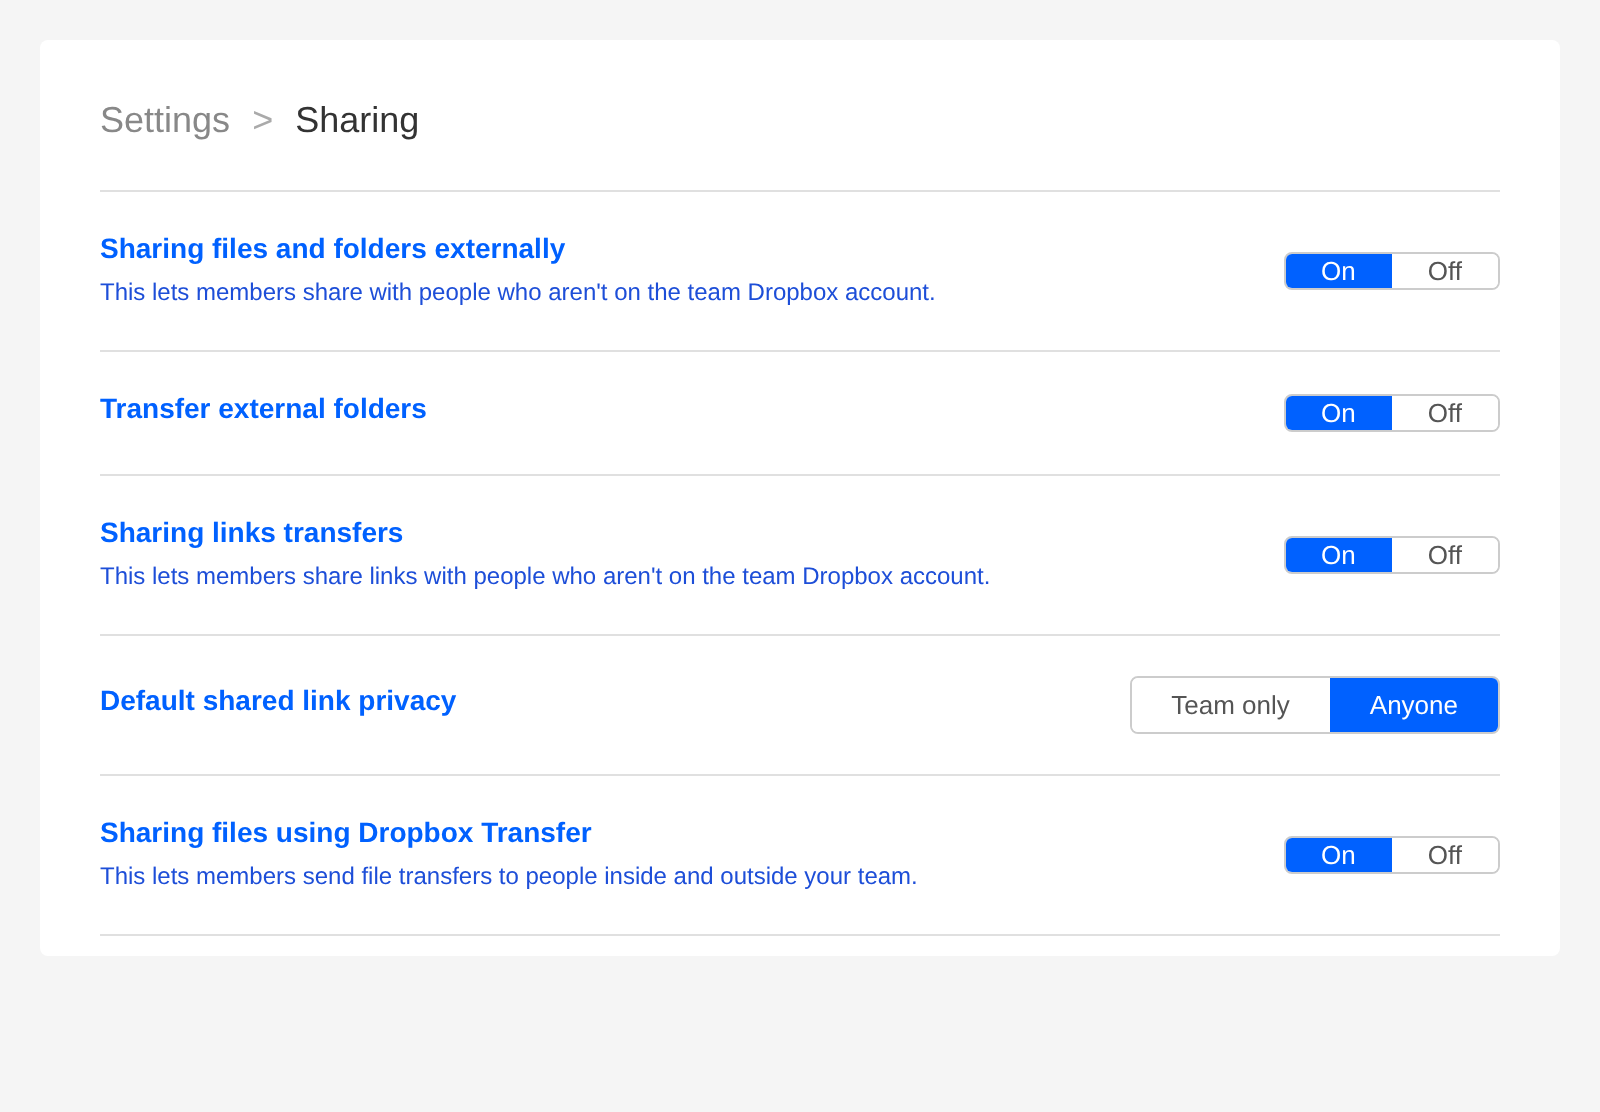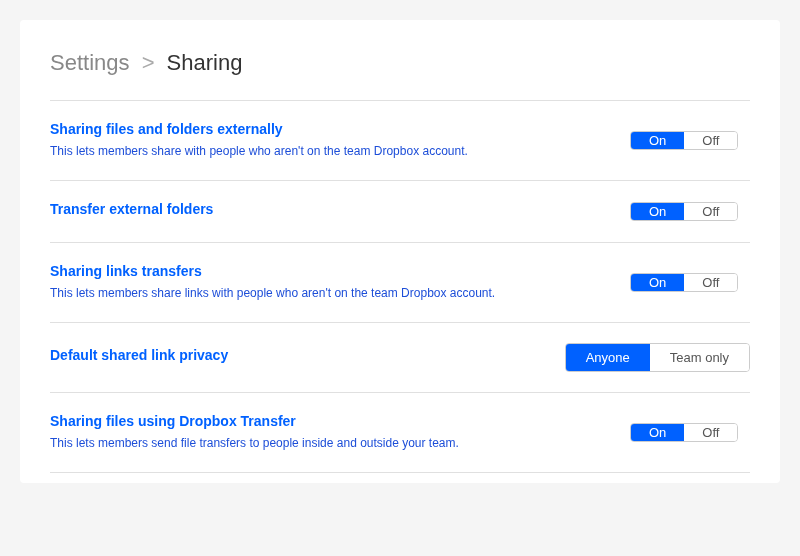--- a/index.html
+++ b/index.html
@@ -12,42 +12,42 @@
       min-height: 556px;
       padding: 20px;
     }
     .container {
       background: #fff;
       width: 760px;
       padding: 30px 30px 10px 30px;
       border-radius: 4px;
     }
     .breadcrumb {
-      font-size: 22px;
+      font-size: 18px;
       color: #888;
       margin-bottom: 24px;
       font-weight: 400;
     }
     .breadcrumb .separator {
       margin: 0 6px;
       color: #aaa;
     }
     .breadcrumb .current {
       color: #333;
       font-weight: 500;
     }
     .divider {
       border: none;
       border-top: 1px solid #e0e0e0;
       margin: 0;
     }
     .setting-row {
       display: flex;
       align-items: center;
-      justify-content: flex-start;
+      justify-content: space-between;
       padding: 20px 0;
     }
     .setting-info {
       flex: 1;
       max-width: 580px;
     }
     .setting-title {
       font-size: 14px;
       font-weight: 600;
       color: #0061ff;
@@ -149,22 +149,22 @@
     </div>
   </div>
 
   <hr class="divider">
 
   <div class="setting-row">
     <div class="setting-info">
       <div class="setting-title">Default shared link privacy</div>
     </div>
     <div class="privacy-group">
+      <button class="privacy-btn">Team only</button>
       <button class="privacy-btn active">Anyone</button>
-      <button class="privacy-btn">Team only</button>
     </div>
   </div>
 
   <hr class="divider">
 
   <div class="setting-row">
     <div class="setting-info">
       <div class="setting-title">Sharing files using Dropbox Transfer</div>
       <div class="setting-desc">This lets members send file transfers to people inside and outside your team.</div>
     </div>

